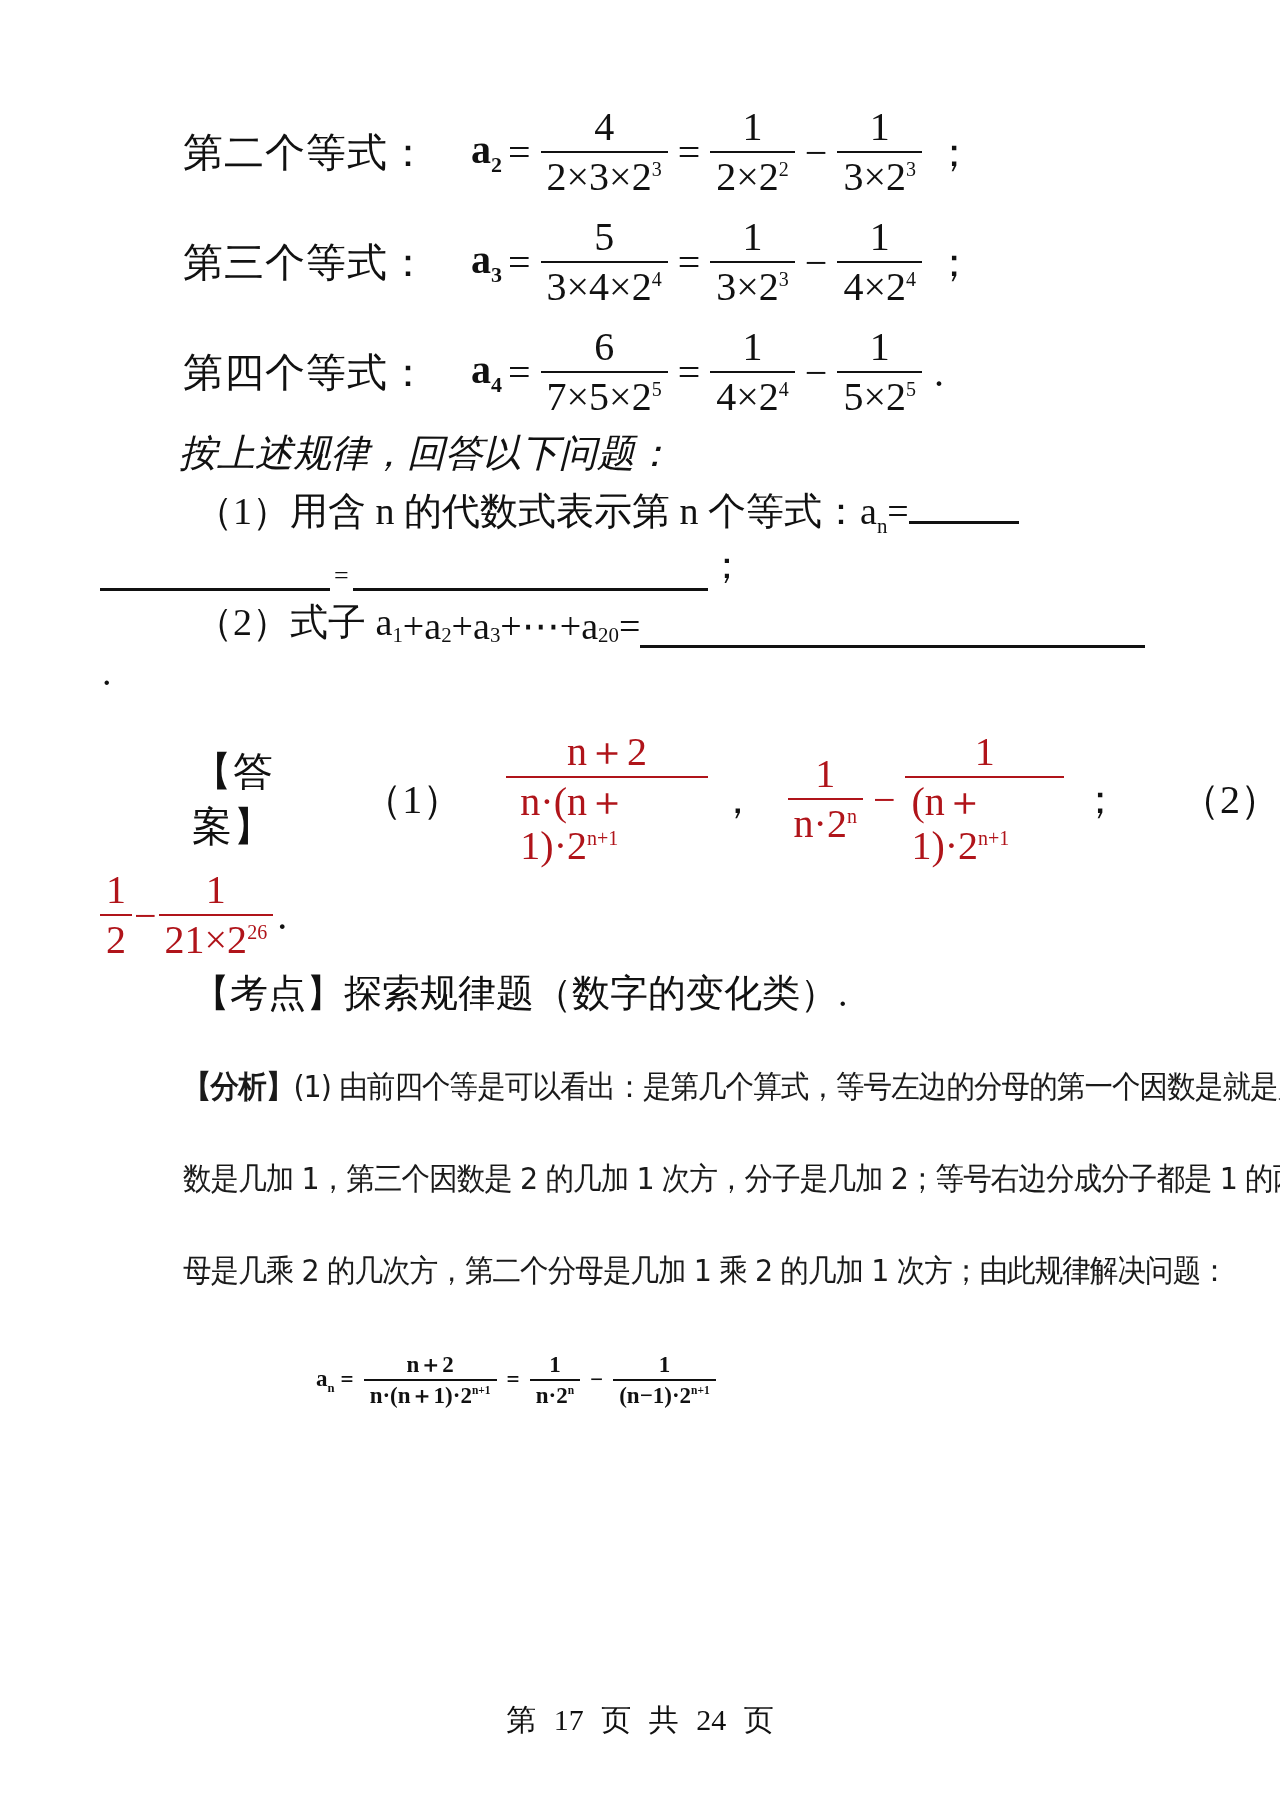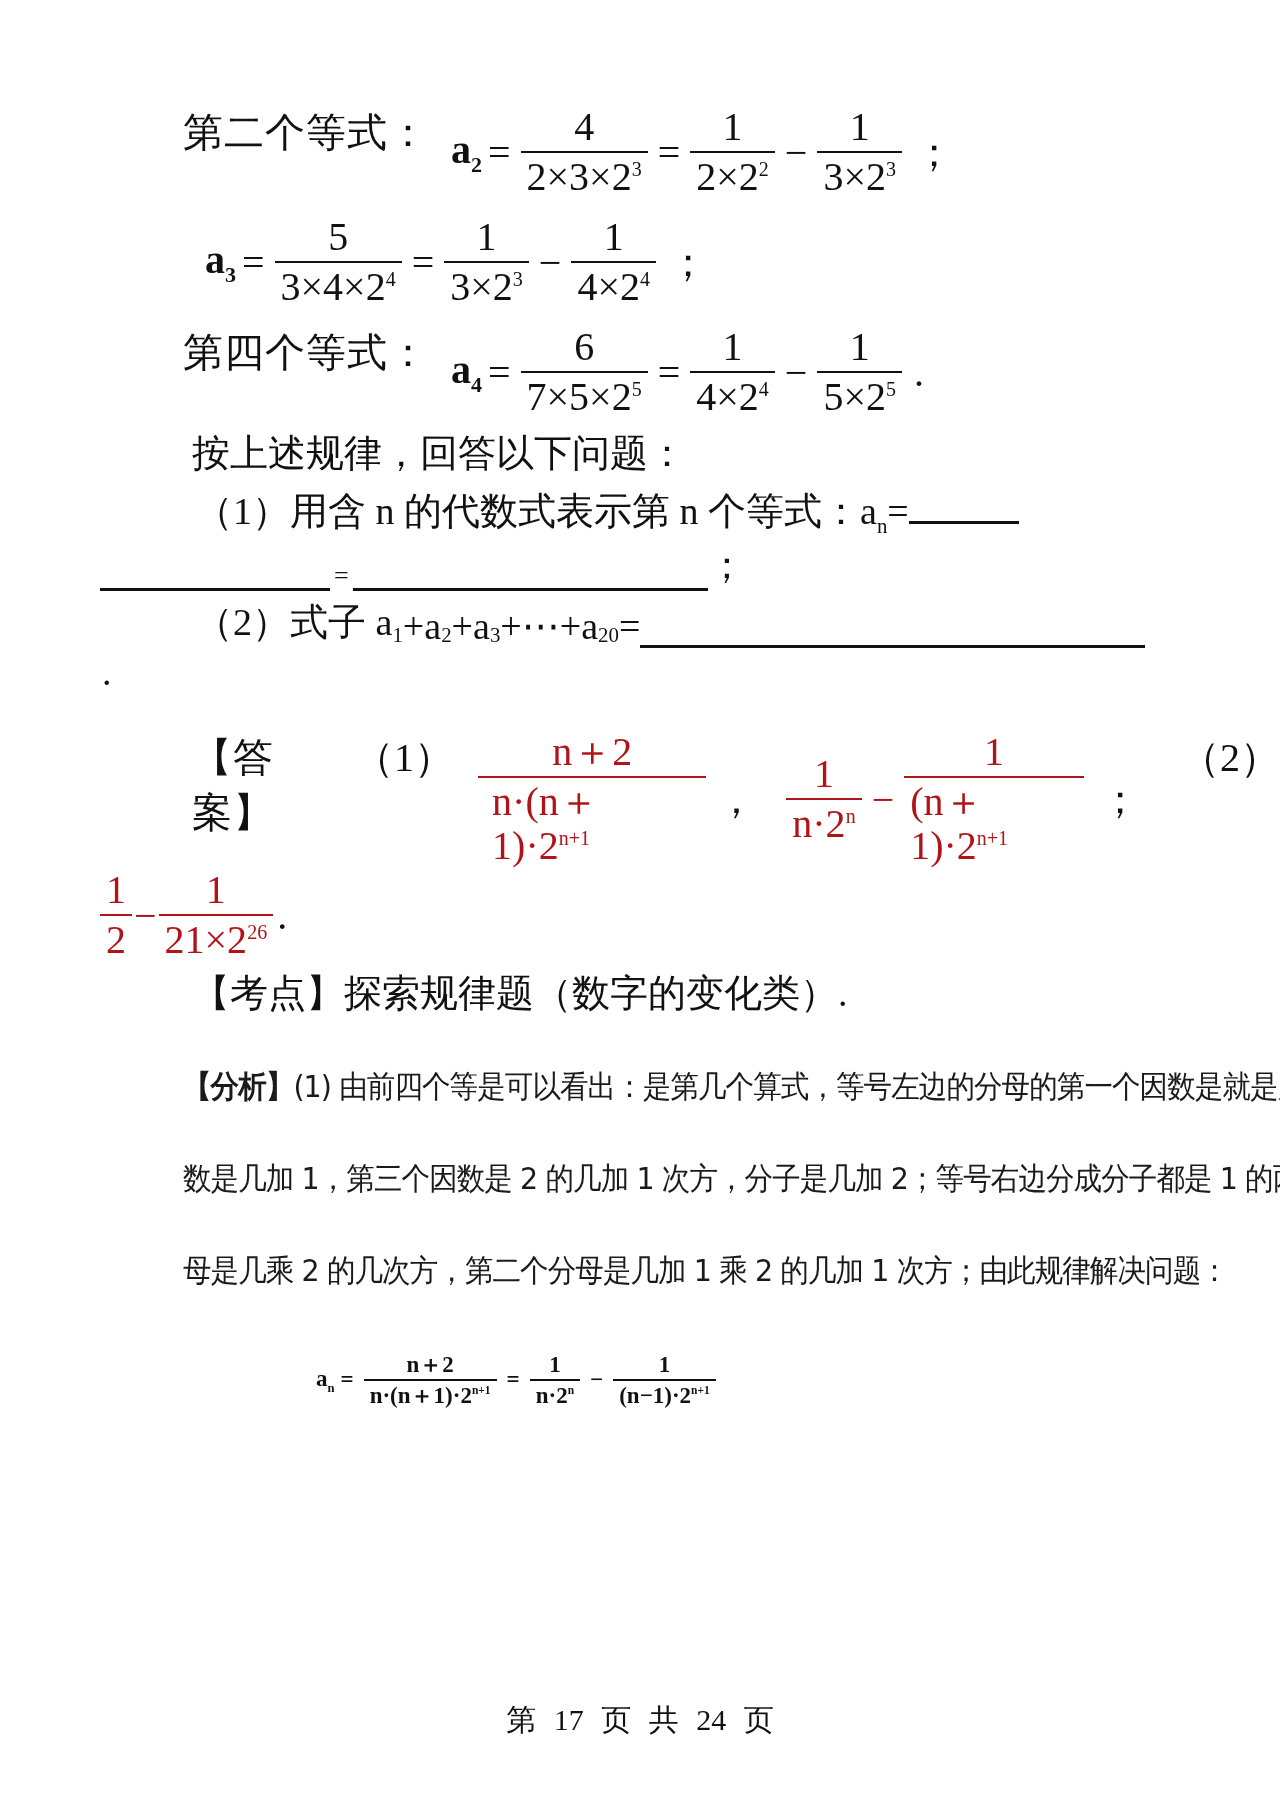--- a/index.html
+++ b/index.html
@@ -1,18 +1,18 @@
 <!DOCTYPE html>
 <html><head>
 <meta charset="utf-8">
 <style>
   html, body { margin:0; padding:0; background:#fff; }
   body { width:1280px; height:1812px; position:relative; overflow:hidden;
          font-family:"Liberation Serif","DejaVu Serif",serif; color:#111; }
-  .row { position:absolute; left:183px; display:flex; font-size:40px; }
+  .row { position:absolute; left:183px; display:flex; align-items:center; font-size:40px;gap:20px; }
   .label { font-size:40px; letter-spacing:1px; }
   .math { font-family:"Liberation Serif","DejaVu Serif",serif; }
   .frac { display:inline-flex; flex-direction:column; align-items:center; margin:0 4px; vertical-align:middle; }
   .frac .num { padding:0 6px 2px; line-height:1.1; }
   .frac .den { border-top:2px solid currentColor; padding:2px 6px 0; line-height:1.1; }
   .op { margin:0 6px; }
   sub { font-size:0.55em; }
   sup { font-size:0.5em; }
   .bold { font-weight:bold; }
   .red { color:#b0141a; }
@@ -41,20 +41,21 @@
     <span class="op">−</span>
     <span class="frac">
         <span class="num">1</span>
         <span class="den"><span>3×2</span><sup>3</sup></span>
       </span>
     <span style="margin-left:8px">；</span>
   </span>
 </div>
 
 <div class="row" style="top:215px;">
+  <span class="label">第三个等式：</span>
   <span class="math" style="margin-left:22px; display:inline-flex; align-items:center;">
     <span class="bold"><span>a</span><sub>3</sub></span>
     <span class="op">=</span>
     <span class="frac">
         <span class="num">5</span>
         <span class="den"><span>3×4×2</span><sup>4</sup></span>
       </span>
     <span class="op">=</span>
     <span class="frac">
         <span class="num">1</span>
@@ -85,21 +86,21 @@
       </span>
     <span class="op">−</span>
     <span class="frac">
         <span class="num">1</span>
         <span class="den"><span>5×2</span><sup>5</sup></span>
       </span>
     <span style="margin-left:8px">.</span>
   </span>
 </div>
 
-<div class="text" style="left:192px; top:428px;">按上述规律，回答以下问题：</div>
+<div class="text" style="left:179px; top:428px;font-style:italic;">按上述规律，回答以下问题：</div>
 
 <div class="text" style="left:195px; top:485px;">
   <span>（1）用含 n 的代数式表示第 n 个等式：a</span><sub>n</sub><span>=</span><span class="blank" style="width:110px;"></span>
 </div>
 <div class="text" style="left:100px; top:540px; display:flex; align-items:flex-end;">
   <span class="blank" style="width:230px;"></span>
   <span style="font-size:26px; margin:0 4px;">=</span>
   <span class="blank" style="width:355px;"></span>
   <span>；</span>
 </div>

